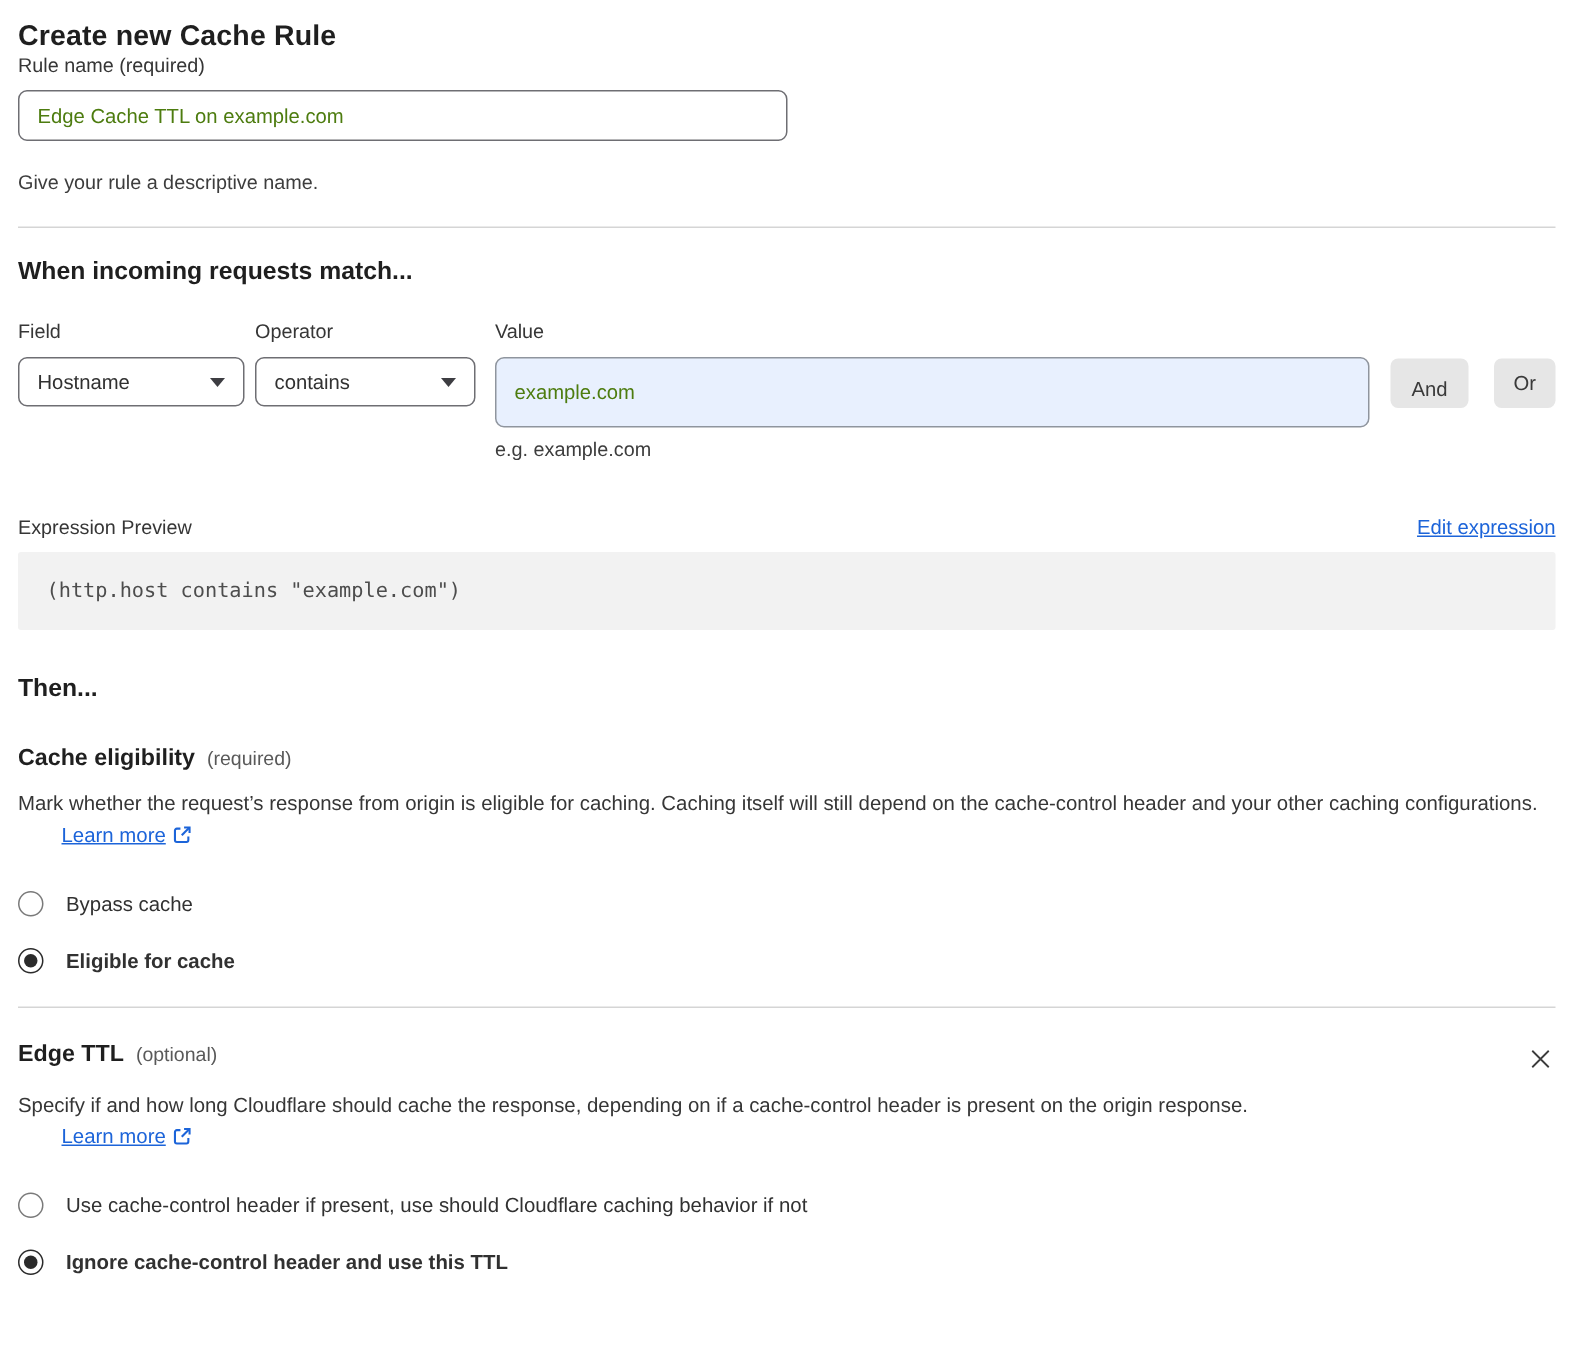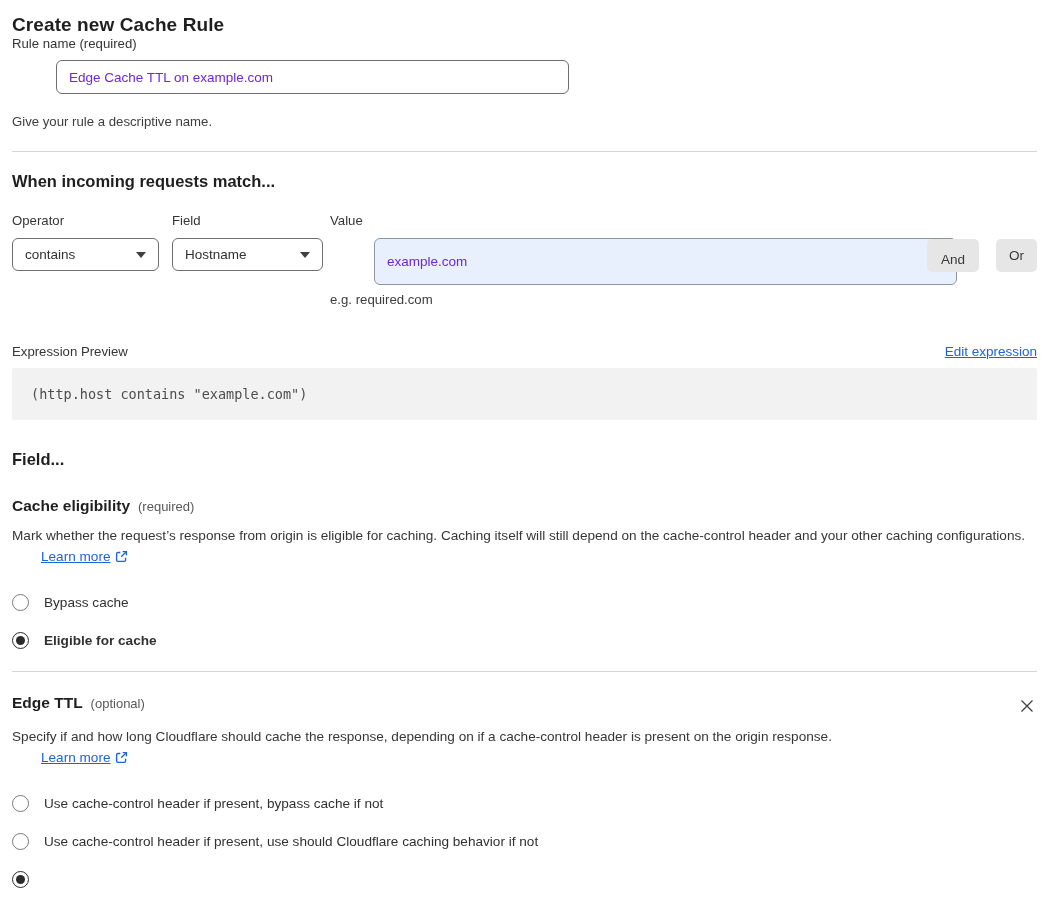--- a/index.html
+++ b/index.html
@@ -11,22 +11,22 @@
     width:1058px;
   }
   .page { padding:14px 21px 12px 12px; }
 
   .page-title { font-size:19px; font-weight:700; color:#1f1f1f; letter-spacing:.1px; }
 
   label.field-label { display:block; font-size:13.2px; color:#363636; }
 
   .text-input {
     display:block; height:34px; border:1px solid #6e6e73; border-radius:6px;
-    padding:0 12px; font-size:13.5px; color:#6d28d9; background:#fff;
-    font-family:"Liberation Sans", sans-serif; outline:none;margin-left:44px;
+    padding:0 12px; font-size:13.5px; color:#4d7c0f; background:#fff;
+    font-family:"Liberation Sans", sans-serif; outline:none;
   }
   .rule-name-label { }
   .rule-name-input { margin-top:9px; width:513px; }
   .help-text { margin-top:20px; font-size:13.2px; color:#3d3d3d; }
 
   hr.divider { border:none; border-top:1px solid #d5d5d5; margin-top:22px; }
 
   h2.section-heading { font-size:16.5px; font-weight:700; color:#1f1f1f; }
   .match-heading { margin-top:20px; }
 
@@ -114,52 +114,52 @@
 
   <label class="field-label rule-name-label">Rule name (required)</label>
   <input type="text" class="text-input rule-name-input" value="Edge Cache TTL on example.com" style="">
   <p class="help-text">Give your rule a descriptive name.</p>
 
   <hr class="divider">
 
   <h2 class="section-heading match-heading">When incoming requests match...</h2>
 
   <div class="builder-row">
+    <div class="builder-col col-field">
+      <label class="field-label">Field</label>
+      <div class="select-box">
+        <span>Hostname</span>
+        <span class="caret-down"></span>
+      </div>
+    </div>
     <div class="builder-col col-operator">
       <label class="field-label">Operator</label>
       <div class="select-box">
         <span>contains</span>
         <span class="caret-down"></span>
       </div>
     </div>
-    <div class="builder-col col-field">
-      <label class="field-label">Field</label>
-      <div class="select-box">
-        <span>Hostname</span>
-        <span class="caret-down"></span>
-      </div>
-    </div>
     <div class="builder-col col-value">
       <label class="field-label">Value</label>
       <input type="text" class="text-input value-input" value="example.com" style="">
-      <p class="eg-help">e.g. required.com</p>
+      <p class="eg-help">e.g. example.com</p>
     </div>
     <div class="conn-buttons">
       <button class="conn-btn and-btn">And</button>
       <button class="conn-btn or-btn">Or</button>
     </div>
   </div>
 
   <div class="expression-row">
     <span class="expression-label">Expression Preview</span>
     <a class="link edit-expression">Edit expression</a>
   </div>
   <div class="code-block">(http.host contains "example.com")</div>
 
-  <h2 class="section-heading then-heading">Field...</h2>
+  <h2 class="section-heading then-heading">Then...</h2>
 
   <div class="sub-heading-row">
     <div class="sub-heading-left">
       <h3 class="sub-heading">Cache eligibility</h3>
       <span class="badge-req">(required)</span>
     </div>
   </div>
   <p class="section-desc"><span>Mark whether the request’s response from origin is eligible for caching. Caching itself will still depend on the cache-control header and your other caching configurations.</span>
     <a class="link learn-more"><span>Learn more</span><span class="ext-icon"><svg width="13" height="13" viewBox="0 0 16 16">
             <path d="M6.5 3H3.6C2.7 3 2 3.7 2 4.6v7.8C2 13.3 2.7 14 3.6 14h7.8c.9 0 1.6-.7 1.6-1.6V9.5" fill="none" stroke="#1c64d9" stroke-width="1.7"></path>
@@ -194,24 +194,21 @@
     <a class="link learn-more"><span>Learn more</span><span class="ext-icon"><svg width="13" height="13" viewBox="0 0 16 16">
             <path d="M6.5 3H3.6C2.7 3 2 3.7 2 4.6v7.8C2 13.3 2.7 14 3.6 14h7.8c.9 0 1.6-.7 1.6-1.6V9.5" fill="none" stroke="#1c64d9" stroke-width="1.7"></path>
             <path d="M9.5 2H14v4.5" fill="none" stroke="#1c64d9" stroke-width="1.7"></path>
             <path d="M13.7 2.3L7.6 8.4" fill="none" stroke="#1c64d9" stroke-width="1.7"></path>
           </svg></span></a>
   </p>
 
   <div class="radio-group">
     <div class="radio-row">
       <span class="radio-circle"></span>
-      <span class="radio-label">Use cache-control header if present, bypass cache if not</span>
-    </div>
-    <div class="radio-row">
-      <span class="radio-circle"></span>
       <span class="radio-label">Use cache-control header if present, use should Cloudflare caching behavior if not</span>
     </div>
     <div class="radio-row selected">
       <span class="radio-circle"></span>
+      <span class="radio-label">Ignore cache-control header and use this TTL</span>
     </div>
   </div>
 
 </div>
 
 </body></html>

